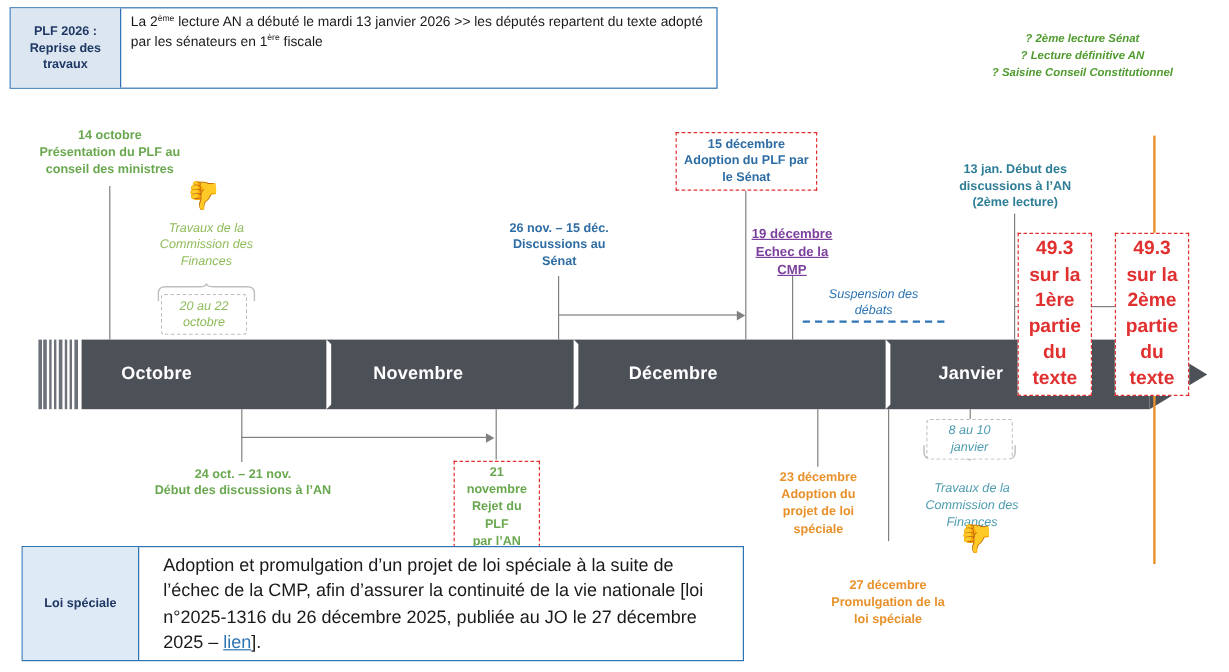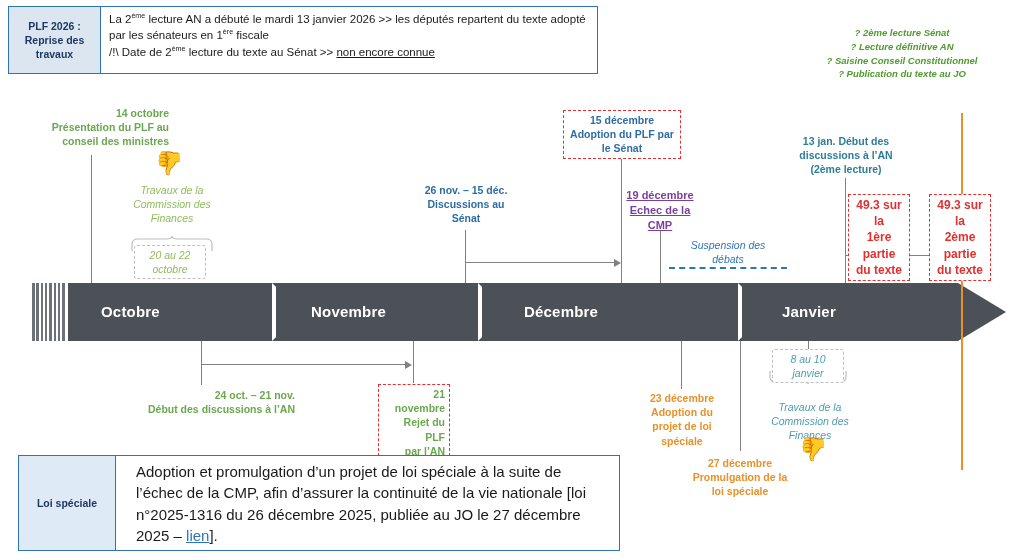--- a/index.html
+++ b/index.html
@@ -54,29 +54,29 @@
     border-top:29px solid transparent;border-bottom:29px solid transparent;
     border-left:30px solid #4c5057;
   }
   .month{
     position:absolute;top:303px;color:#ffffff;font-size:15px;font-weight:bold;
     letter-spacing:.2px;
   }
 
   
   .note{position:absolute;text-align:center;line-height:1.35;}
-  .green{color:#6aa84f;font-weight:bold;font-size:10.5px;text-align:right;}
+  .green{color:#6aa84f;font-weight:bold;font-size:10.5px;}
   .green-it{color:#8fbc5a;font-style:italic;font-size:10.5px;font-weight:normal;}
   .blue{color:#2e6da4;font-weight:bold;font-size:10.5px;}
   .blue-it{color:#2e75b6;font-style:italic;font-weight:normal;font-size:10.5px;}
   .purple{color:#7b3f9d;font-weight:bold;font-size:11px;text-decoration:underline;}
   .orange{color:#e8912a;font-weight:bold;font-size:10.5px;}
   .teal{color:#2e7d96;font-weight:bold;font-size:10.5px;}
   .teal-it{color:#4d9cb0;font-style:italic;font-size:10.5px;font-weight:normal;}
-  .red{color:#e03030;font-weight:bold;font-size:12px;}
+  .red{color:#e03030;font-weight:bold;font-size:16px;}
 
   .dashbox-red{
     border:1.4px dashed #e03030;padding:2px 4px;box-sizing:border-box;
     background:#fff;
   }
   .dashbox-gray{
     border:1.2px dashed #bfbfbf;padding:2px 4px;box-sizing:border-box;
     background:#fff;border-radius:3px;
   }
 
@@ -119,31 +119,27 @@
 </style>
 </head>
 <body>
 
 <div class="abs" id="header-box">
   <div id="header-label">PLF 2026 : Reprise des travaux</div>
   <div id="header-text">
     <div>
       <span>La 2</span><sup>ème</sup><span> lecture AN a débuté le mardi 13 janvier 2026 &gt;&gt; les députés repartent du texte adopté par les sénateurs en 1</span><sup>ère</sup><span> fiscale</span>
     </div>
-    <div>
-      <span>/!\ Date de 2</span><sup>ème</sup><span> lecture du texte au Sénat &gt;&gt; </span><a class="lnk" href="#">non encore connue</a>
-    </div>
   </div>
 </div>
 
 <div class="abs" id="future-steps">
   <div>? 2ème lecture Sénat</div>
   <div>? Lecture définitive AN</div>
   <div>? Saisine Conseil Constitutionnel</div>
-  <div>? Publication du texte au JO</div>
 </div>
 
 <div class="abs" id="stripes">
   <div class="stripe" style="left:0px"></div>
   <div class="stripe" style="left:4.3px"></div>
   <div class="stripe" style="left:8.6px"></div>
   <div class="stripe" style="left:12.9px"></div>
   <div class="stripe" style="left:17.2px"></div>
   <div class="stripe" style="left:21.5px"></div>
   <div class="stripe" style="left:25.8px"></div>
@@ -237,21 +233,21 @@
 
 <div class="note green dashbox-red" style="left:378px;top:384px;width:72px;white-space:pre-line">21 novembre
 Rejet du PLF
 par l’AN</div>
 
 <div class="note orange" style="left:634px;top:391px;width:96px;white-space:pre-line">23 décembre
 Adoption du
 projet de loi
 spéciale</div>
 
-<div class="note orange" style="left:679px;top:456px;width:122px;white-space:pre-line">27 décembre
+<div class="note orange" style="left:679px;top:481px;width:122px;white-space:pre-line">27 décembre
 Promulgation de la
 loi spéciale</div>
 
 <svg class="brace" style="left:768px;top:370px" width="80" height="14" transform="scale(1,-1)">
   <path d="M2 13 L2 7 Q2 2 8 2 L34 2 Q40 2 40 0 Q40 2 46 2 L72 2 Q78 2 78 7 L78 13" fill="none" stroke="#bfbfbf" stroke-width="1.2"></path>
 </svg>
 <div class="note teal-it dashbox-gray" style="left:772px;top:349px;width:72px;white-space:pre-line">8 au 10
 janvier</div>
 
 <div class="note teal-it" style="left:755px;top:400px;width:110px;white-space:pre-line">Travaux de la

